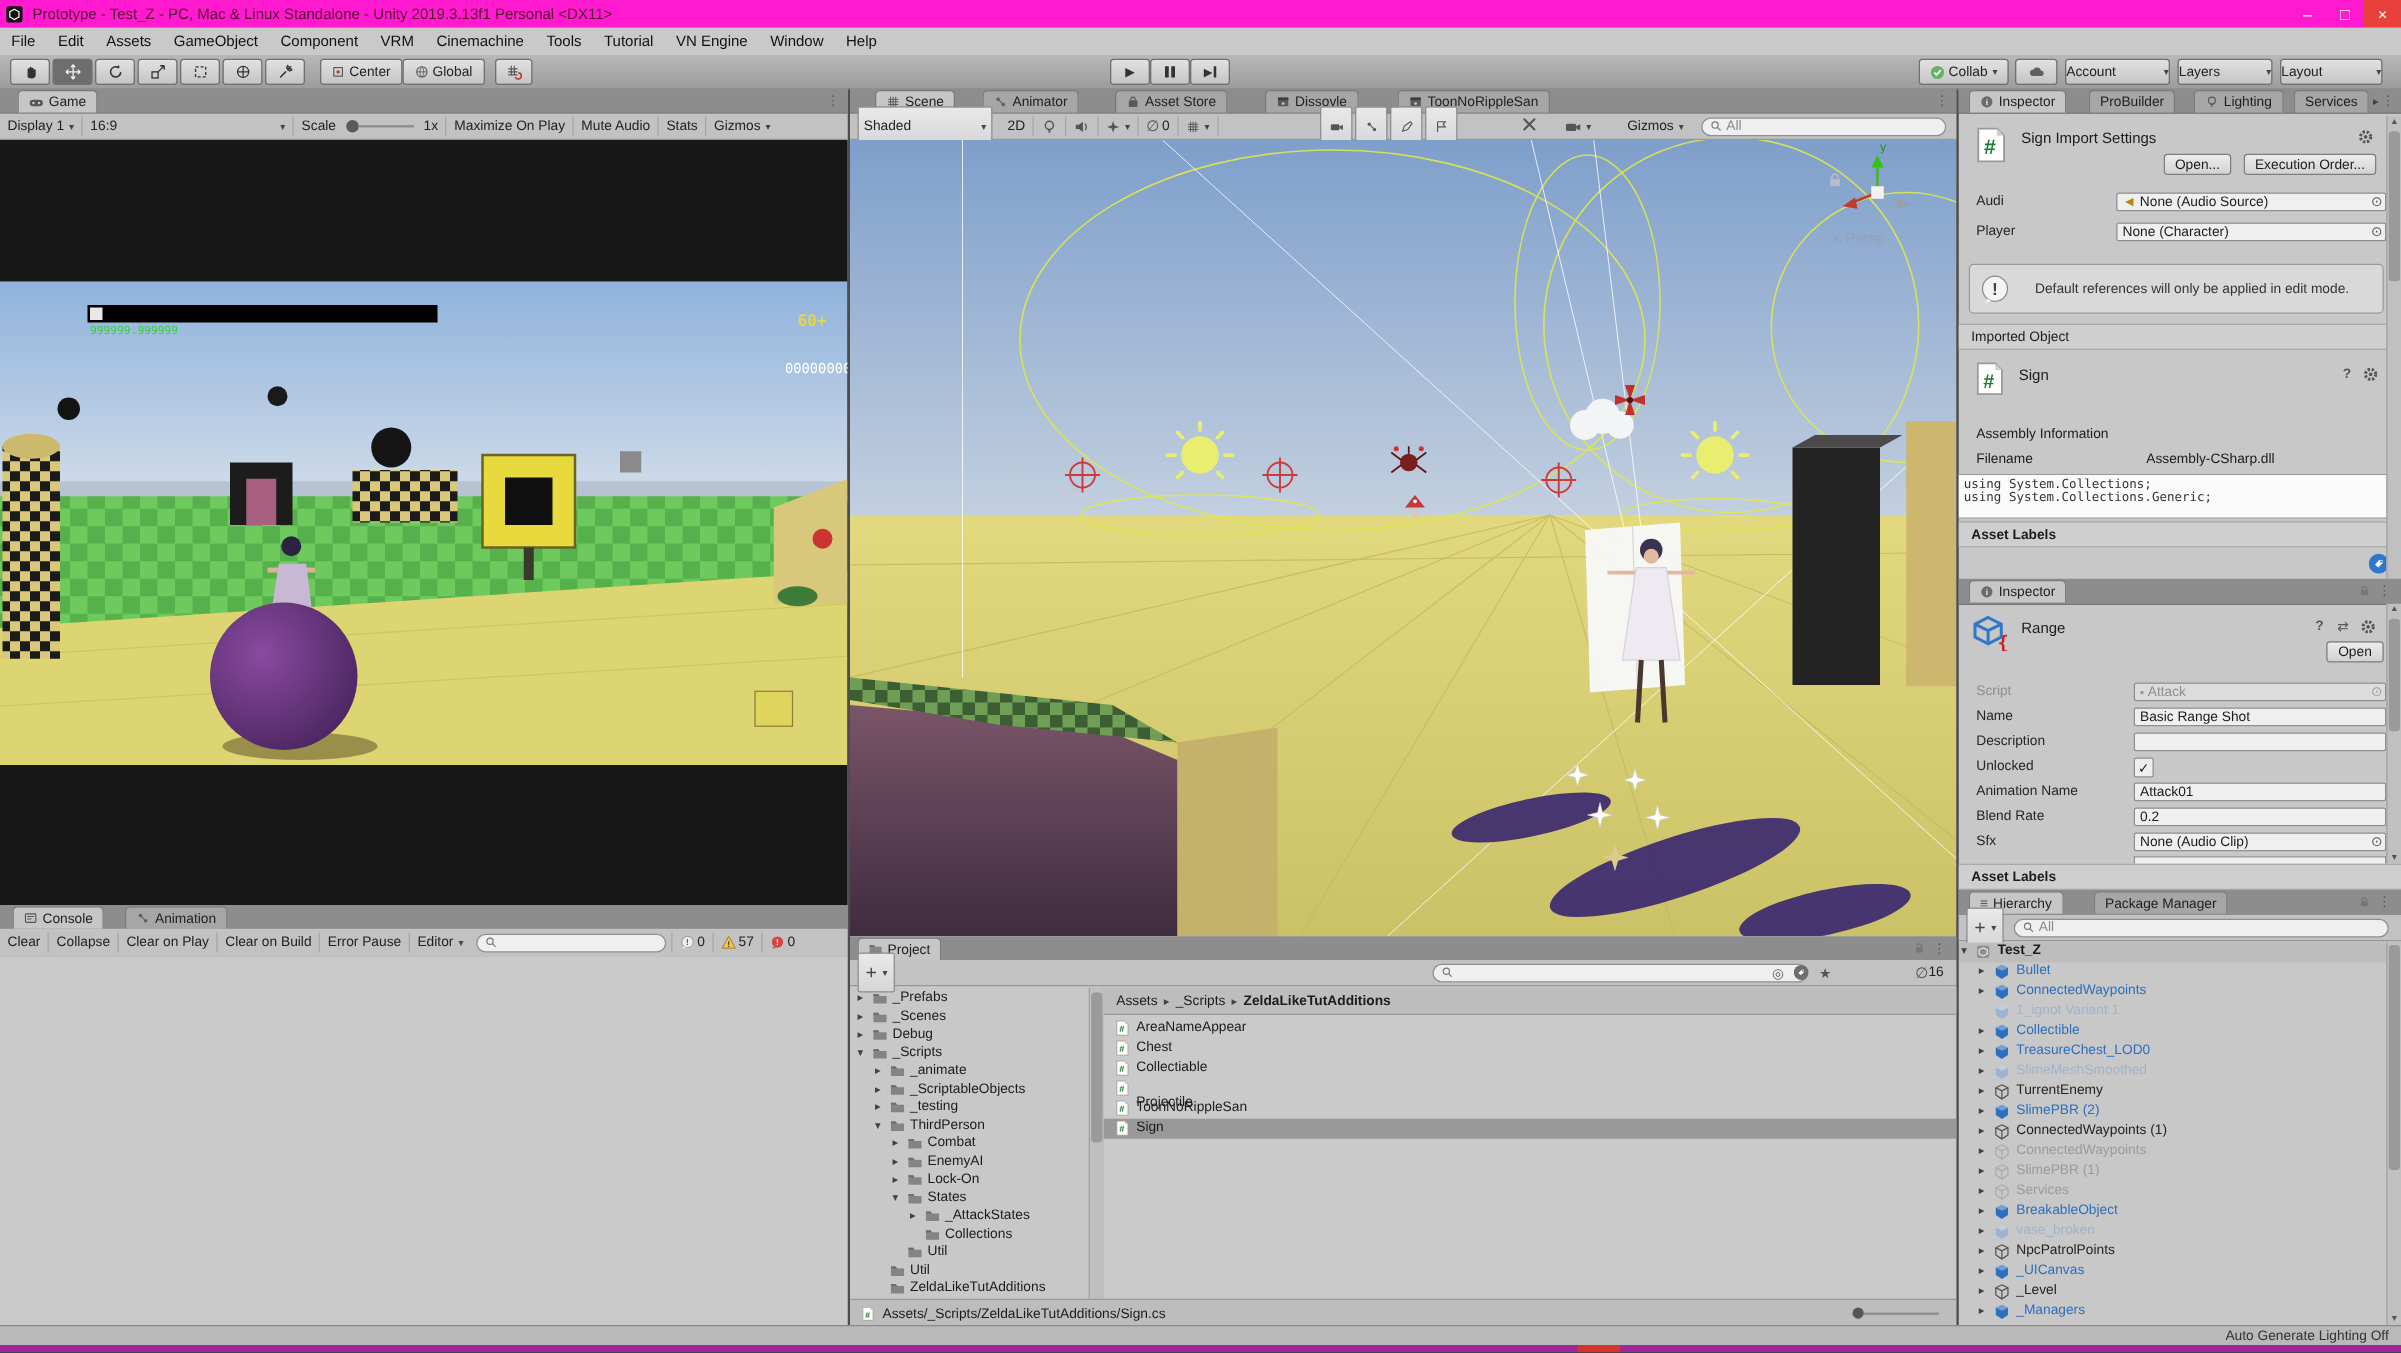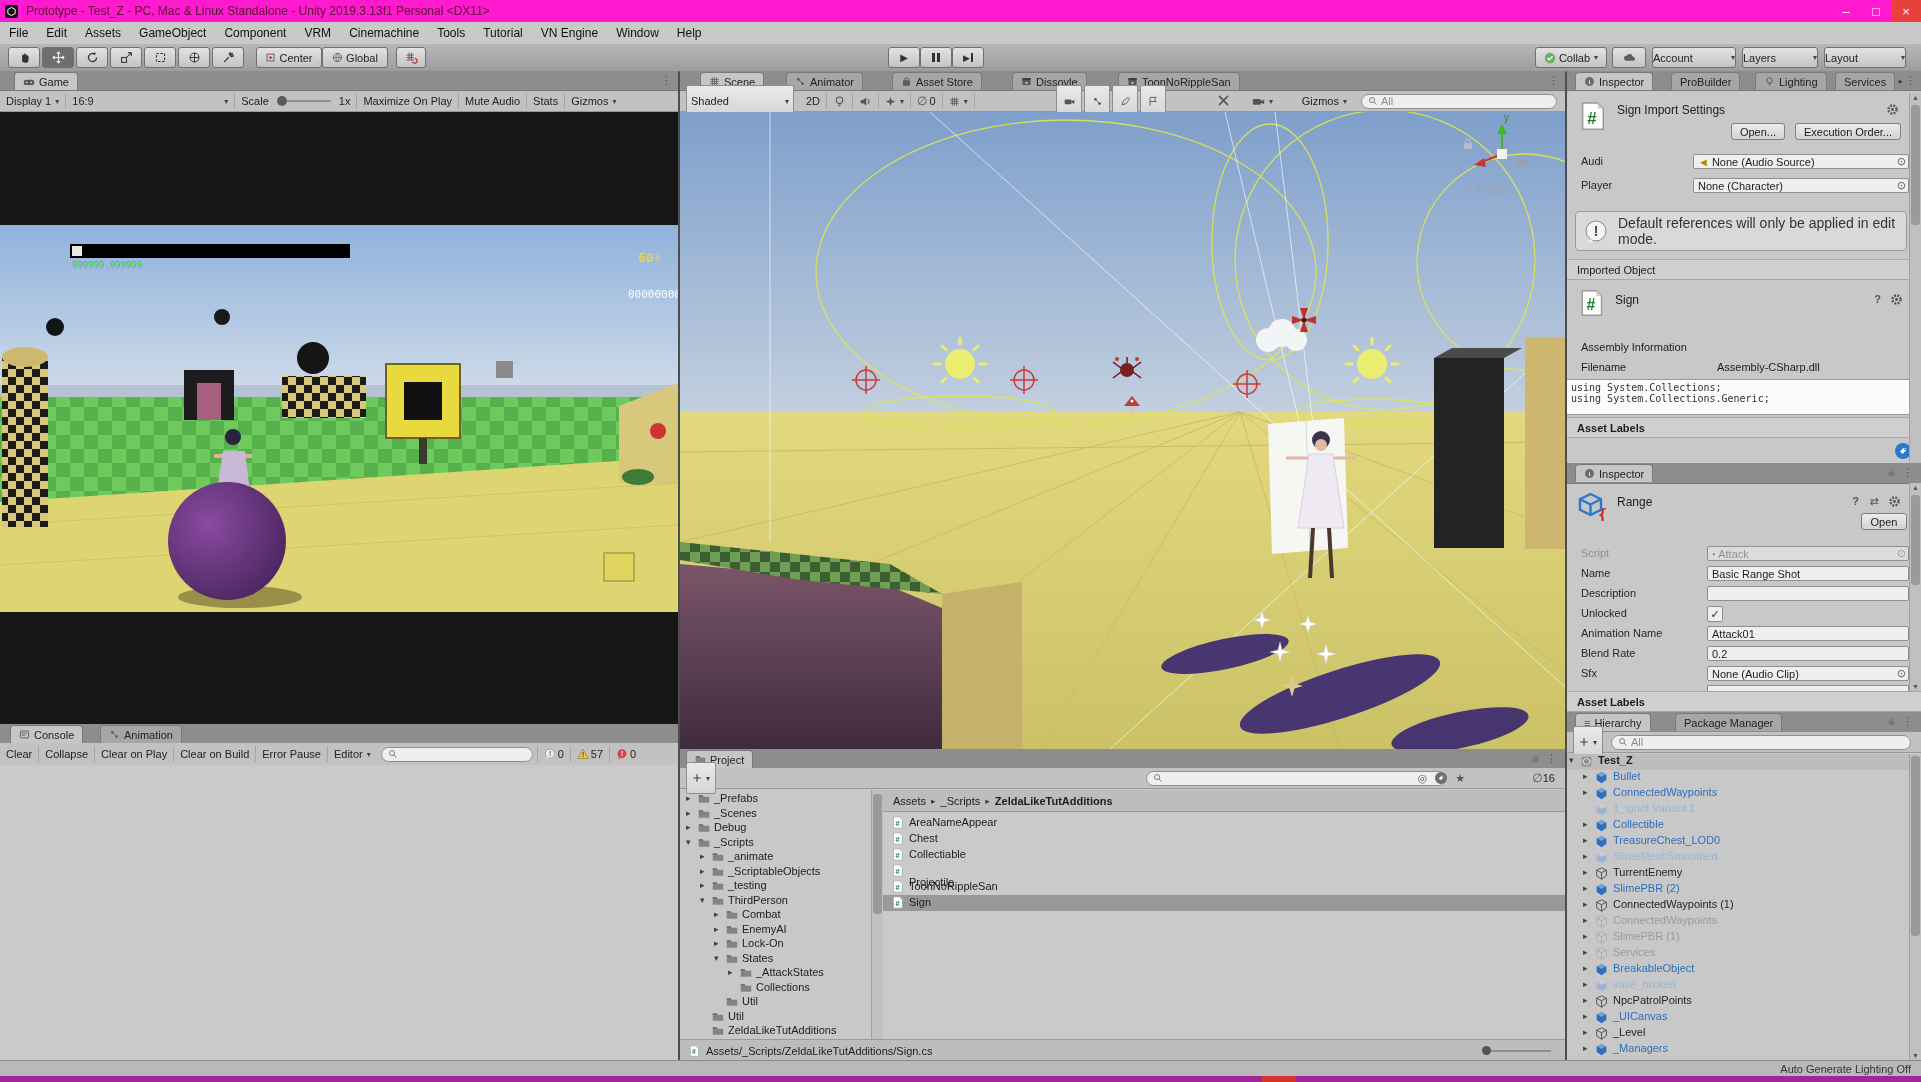--- a/index.html
+++ b/index.html
@@ -1021,21 +1021,21 @@
       <span class="ilabel">Player</span>
       <div class="ifield" style="left:126px">
           <span>None (Character)</span>
           <span class="objpick">⊙</span>
         </div>
     </div>
     <div class="abs" style="left:8px;top:140px;right:14px;height:38px;background:#d9d9d9;border:1px solid #9a9a9a;border-radius:4px;display:flex;align-items:center">
       <svg style="width:24px;height:24px;margin-left:8px;flex:0 0 auto">
           <use href="#i-excl-round"></use>
         </svg>
-      <span style="margin-left:10px;font-size:14px;color:#333">Default references will only be applied in edit mode.</span>
+      <span style="margin-left:20px;font-size:11px;color:#333">Default references will only be applied in edit mode.</span>
     </div>
     <div class="strip" style="top:188px">
         <span>Imported Object</span>
       </div>
     <svg class="ic abs" style="left:10px;top:216px;width:28px;height:32px">
         <use href="#i-script"></use>
       </svg>
     <span class="abs" style="left:48px;top:222px;font-size:12px">Sign</span>
     <span class="abs" style="right:40px;top:222px;color:#555;font-weight:bold">?</span>
     <svg class="ic abs" style="right:18px;top:222px">

